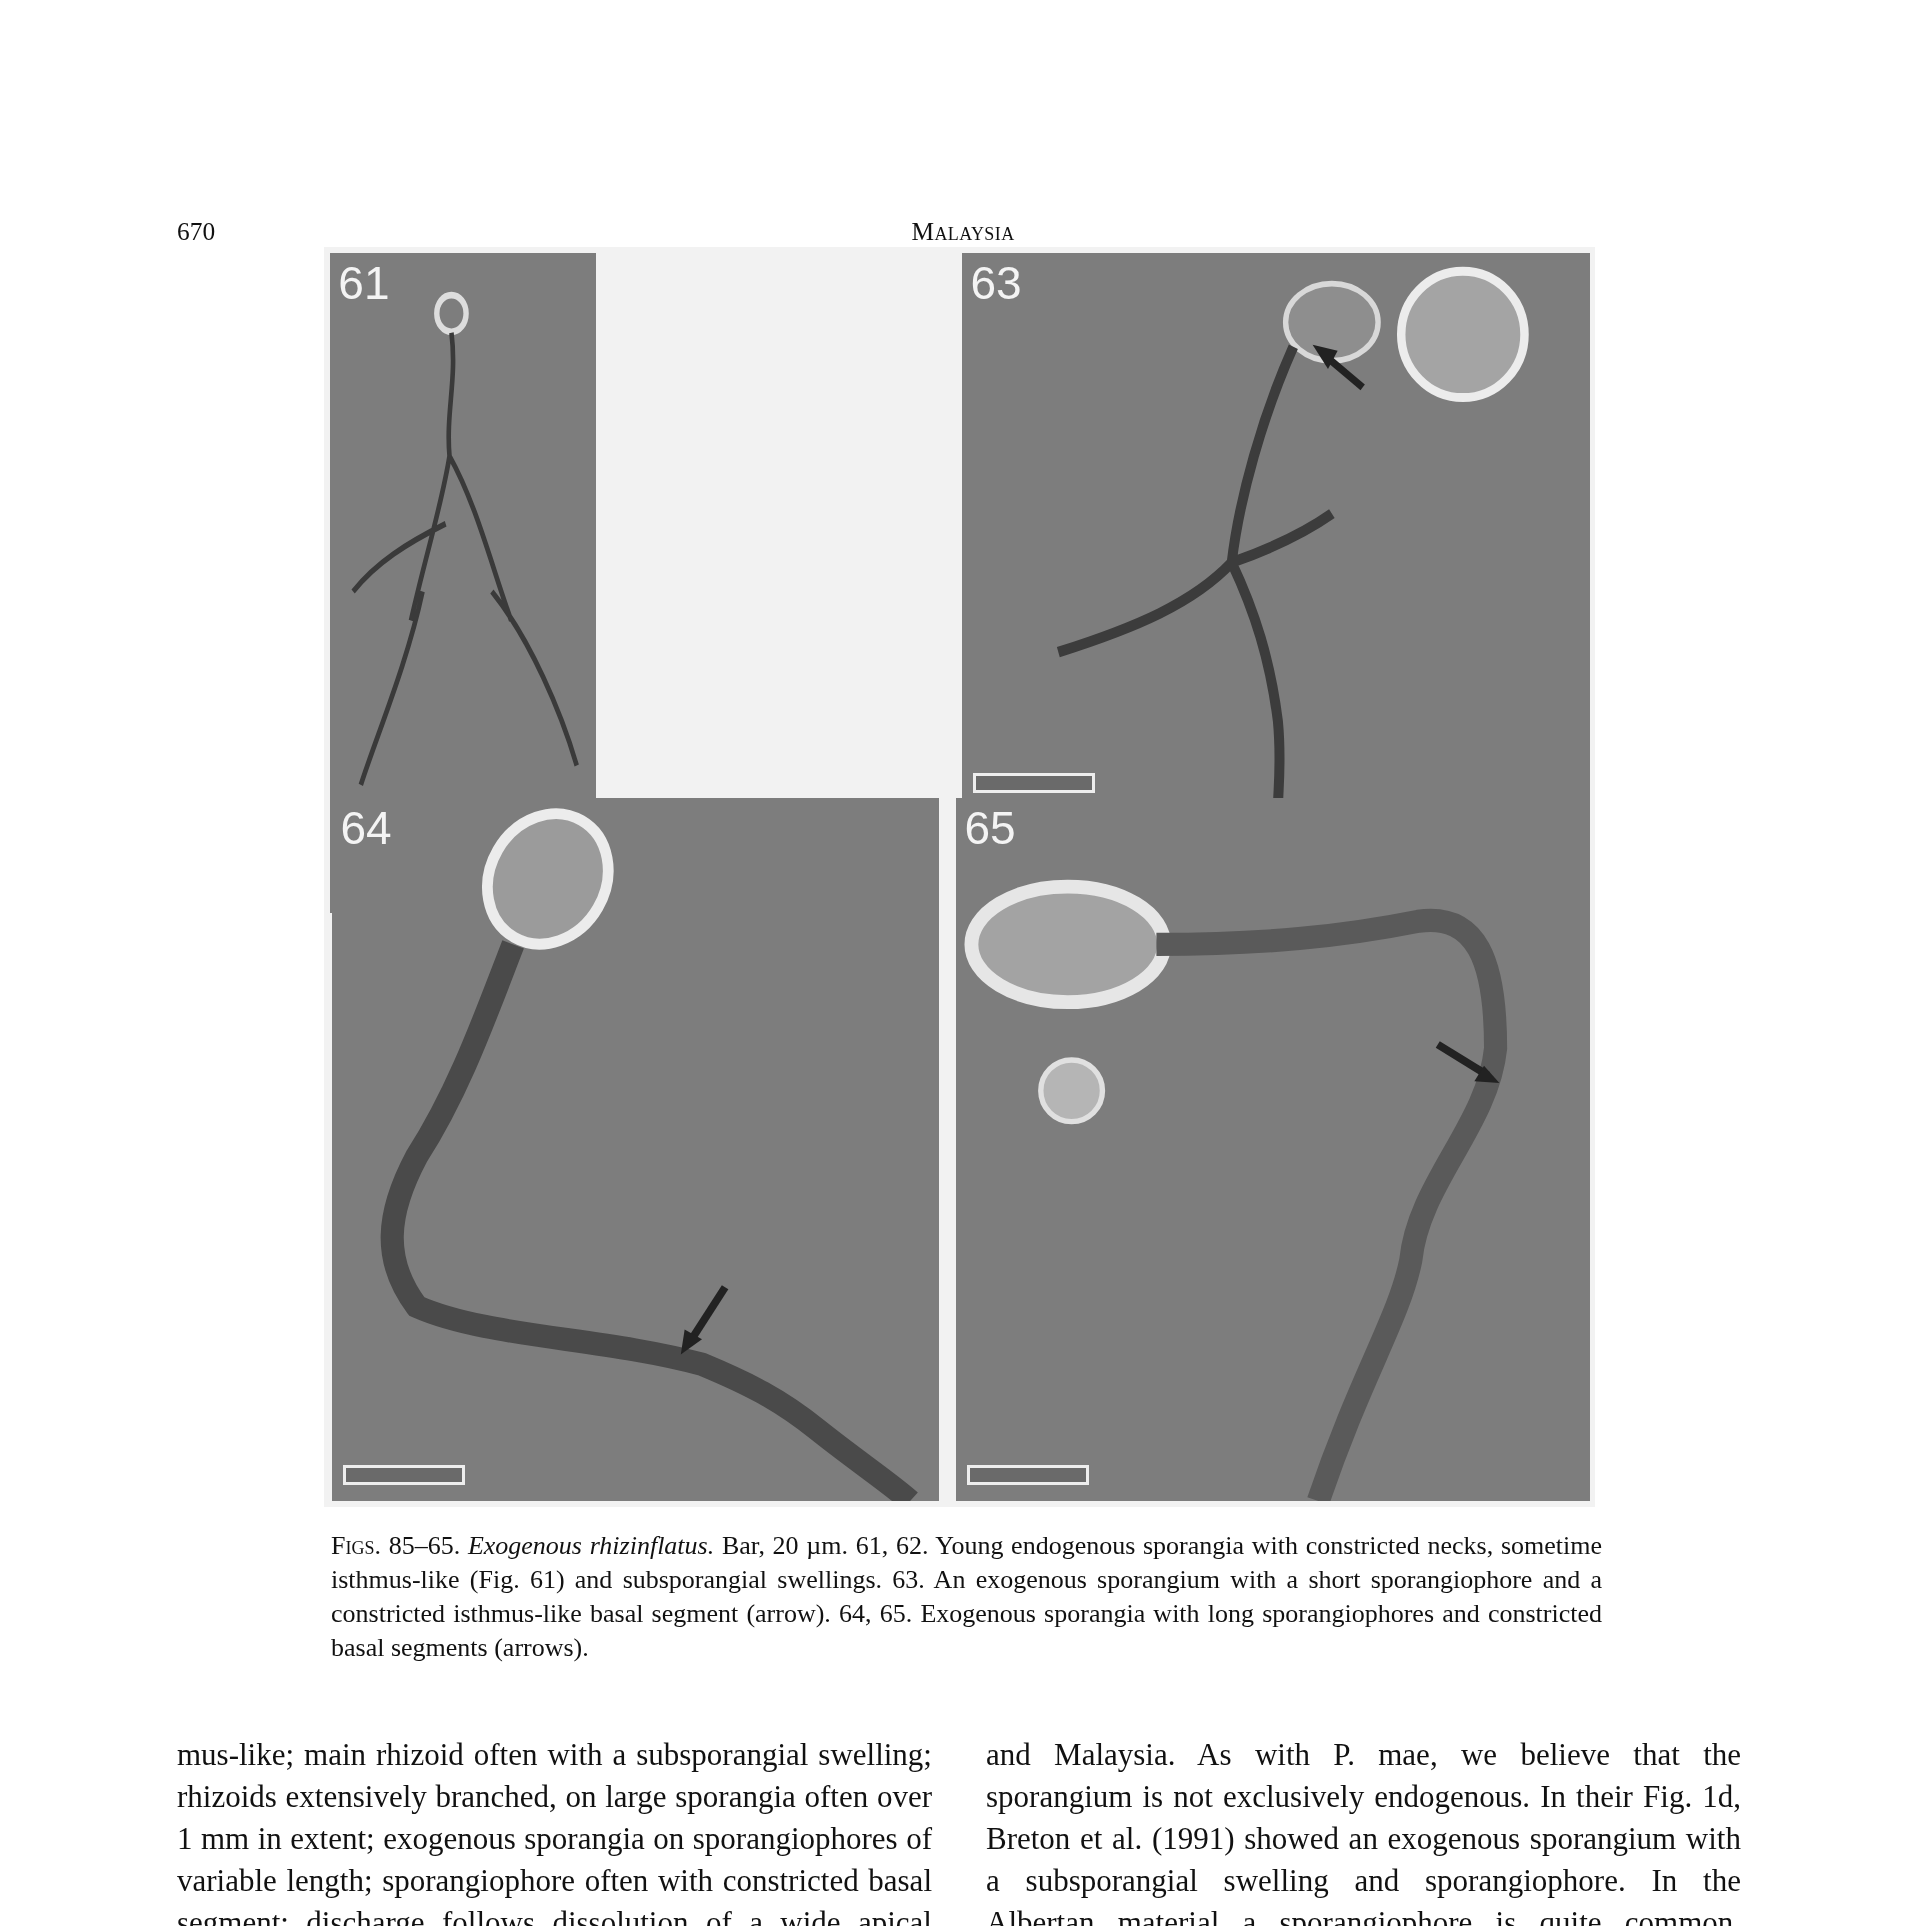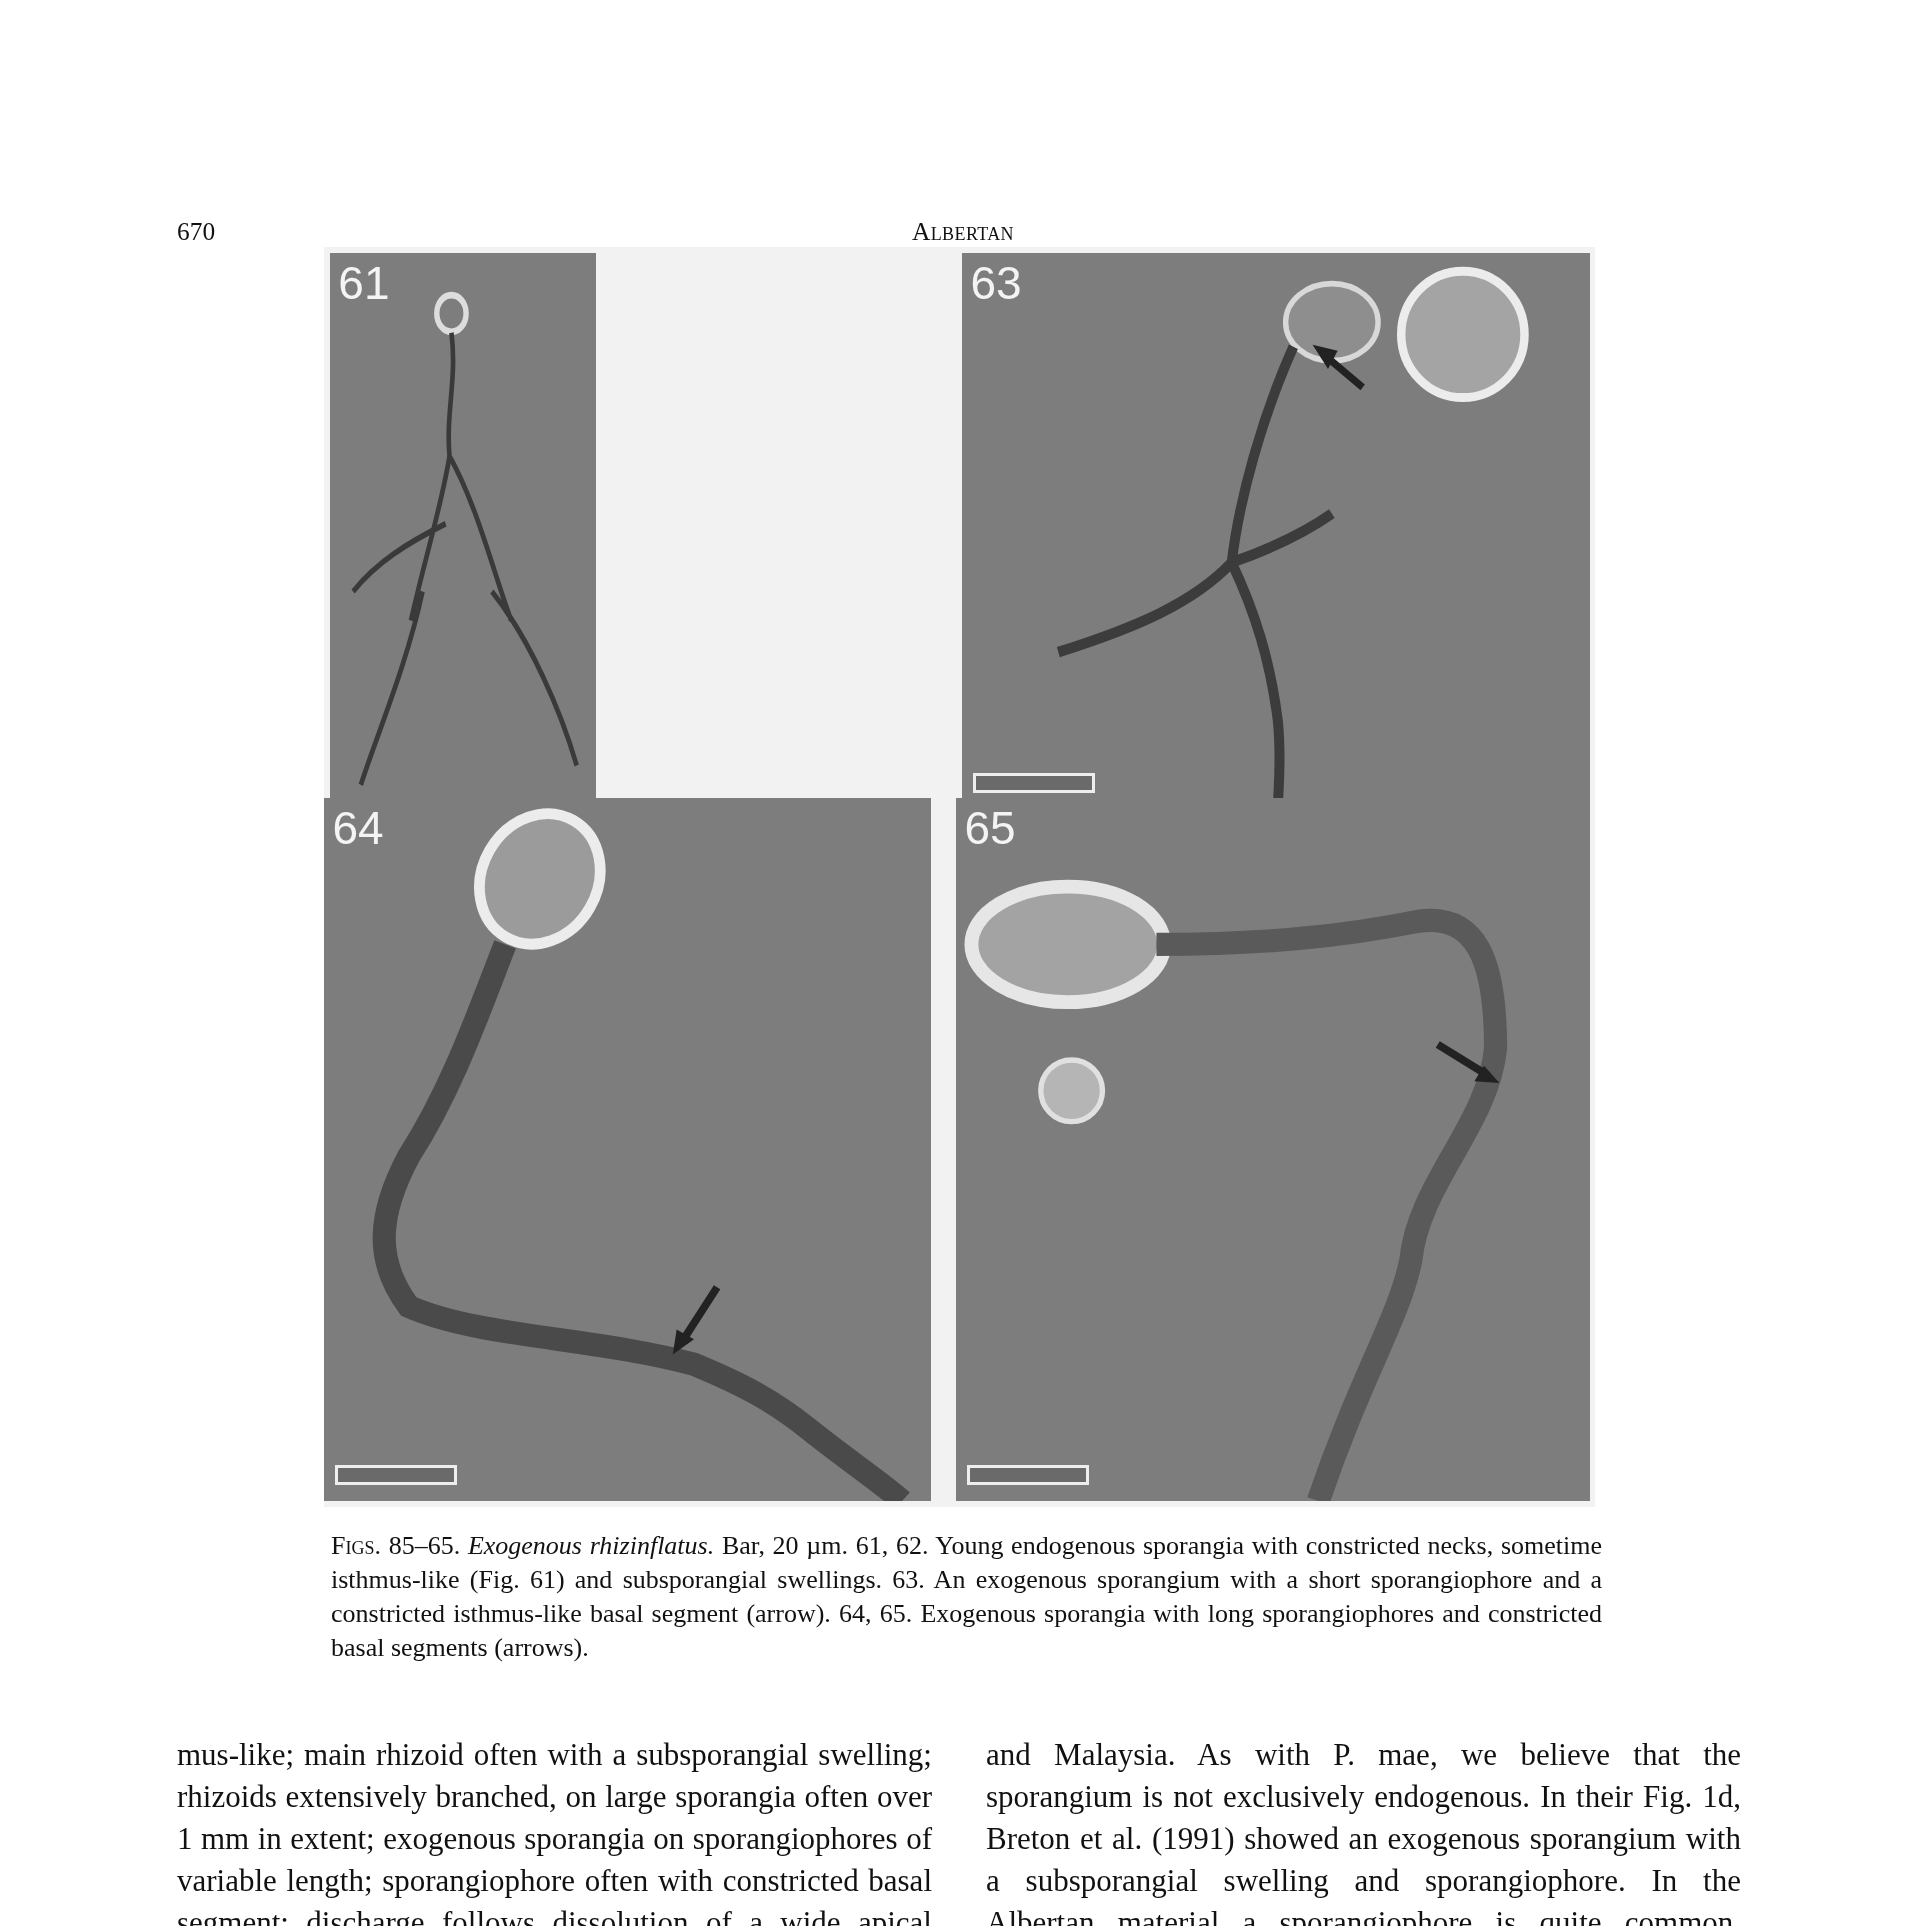--- a/index.html
+++ b/index.html
@@ -20,21 +20,21 @@
   .col { position:absolute; top:1734px; width:755px; font-size:31px; line-height:42px; text-align:justify; }
   .col.left { left:177px; }
   .col.right { left:986px; }
   .col p { margin:0; }
 </style>
 </head>
 <body>
 
 <div class="header">
   <span class="page-num">670</span>
-  <span class="running-title">Albertan</span>
+  <span class="running-title">Malaysia</span>
 </div>
 
 <div class="plate">
 
   <div class="panel" style="left:5.8px;top:5.8px;width:266px;height:660px;">
     <svg viewBox="0 0 690 1365" preserveAspectRatio="none">
       <circle cx="315" cy="125" r="38" fill="none" stroke="#ddd" stroke-width="14"></circle>
       <path d="M315 165 C330 260 300 330 310 420 C290 520 250 620 210 760 M310 420 C380 520 420 650 470 760 M300 560 C200 600 120 640 60 700 M240 700 C200 850 120 1000 80 1100 M420 700 C520 800 600 950 640 1060" stroke="#3a3a3a" stroke-width="12" fill="none"></path>
     </svg>
     <div class="num">61</div>
@@ -45,21 +45,21 @@
       <ellipse cx="960" cy="170" rx="120" ry="95" fill="#8e8e8e" stroke="#d8d8d8" stroke-width="14"></ellipse>
       <ellipse cx="1300" cy="200" rx="160" ry="155" fill="#a4a4a4" stroke="#ececec" stroke-width="22"></ellipse>
       <path d="M860 230 C780 400 720 600 700 760 C600 860 450 920 250 980 M700 760 C760 880 800 1000 820 1150 C830 1250 820 1320 820 1365 M700 760 C820 720 900 680 960 640" stroke="#3c3c3c" stroke-width="26" fill="none"></path>
       <path d="M1040 330 L940 250" stroke="#222" stroke-width="18"></path>
       <polygon points="910,225 975,240 950,285" fill="#222"></polygon>
     </svg>
     <div class="num">63</div>
     <div class="bar"></div>
   </div>
 
-  <div class="panel" style="left:0;top:551px;width:607px;height:703px;">
+  <div class="panel" style="left:8px;top:551px;width:607px;height:703px;">
     <svg viewBox="0 0 1575 1825" preserveAspectRatio="none">
       <ellipse cx="560" cy="210" rx="150" ry="175" fill="#9b9b9b" stroke="#ececec" stroke-width="28" transform="rotate(30 560 210)"></ellipse>
       <path d="M470 380 C400 560 330 760 220 930 C140 1080 130 1200 220 1320 C400 1400 700 1400 960 1470 C1080 1520 1160 1560 1260 1640 C1360 1720 1450 1780 1500 1825" stroke="#4a4a4a" stroke-width="60" fill="none"></path>
       <path d="M1020 1270 L930 1410" stroke="#222" stroke-width="20"></path>
       <polygon points="905,1445 915,1380 960,1405" fill="#222"></polygon>
     </svg>
     <div class="num">64</div>
     <div class="bar"></div>
   </div>
   <div class="panel" style="left:632px;top:551px;width:634px;height:703px;">

